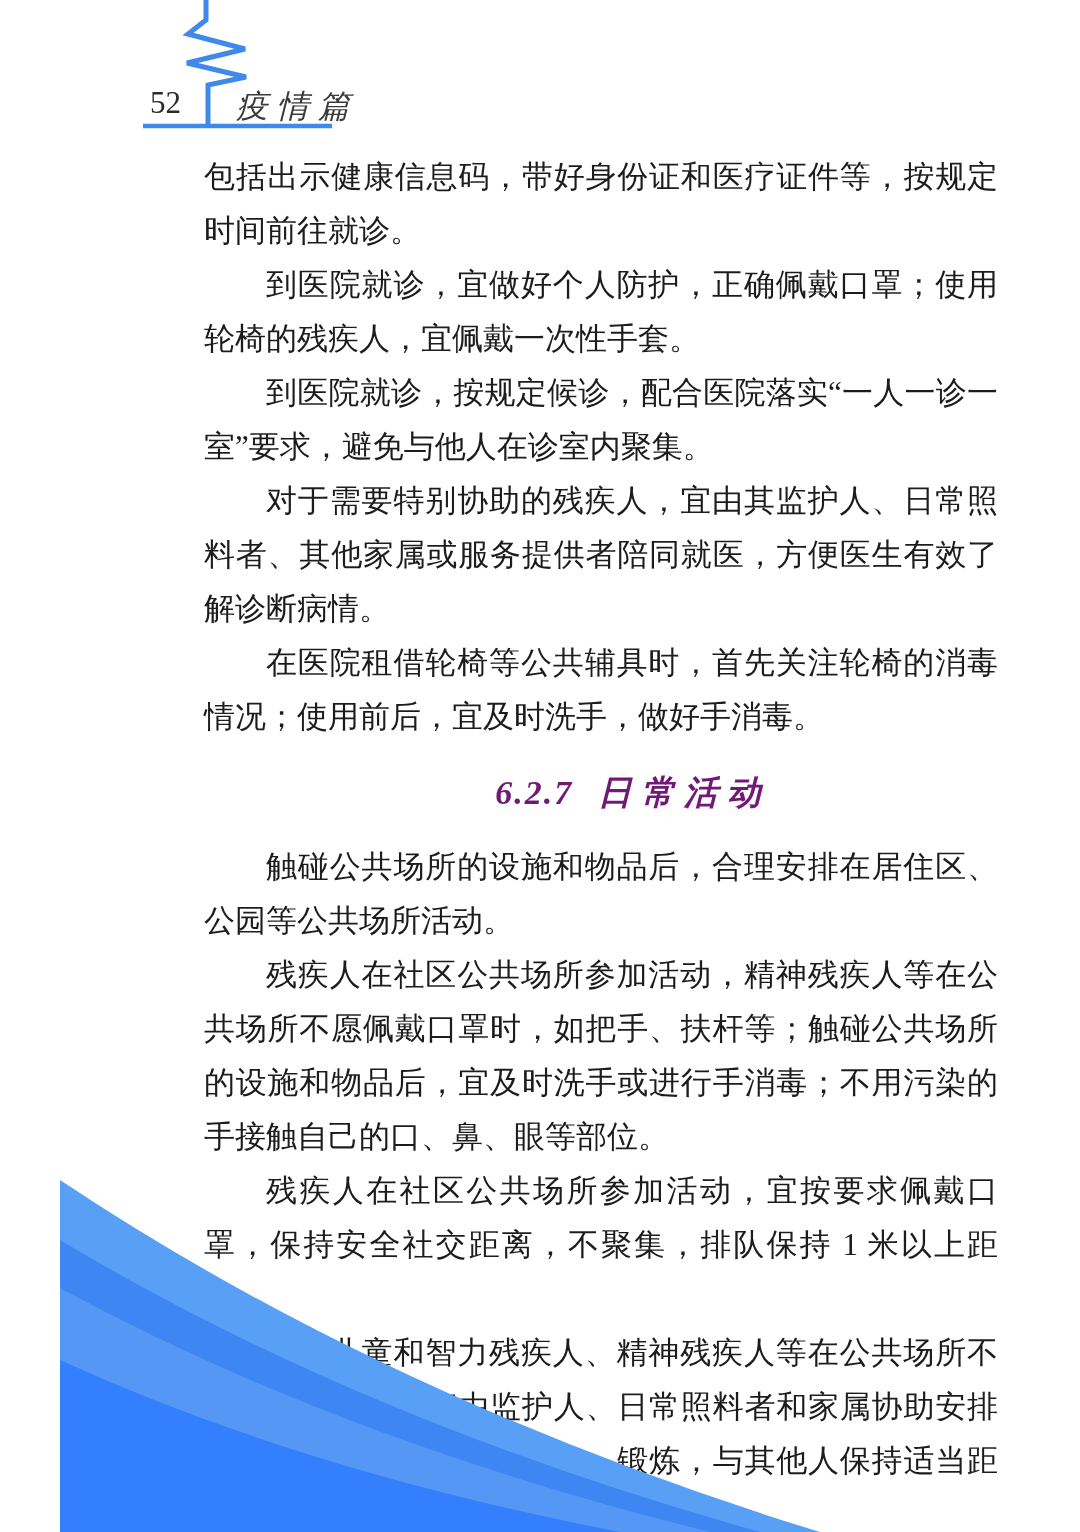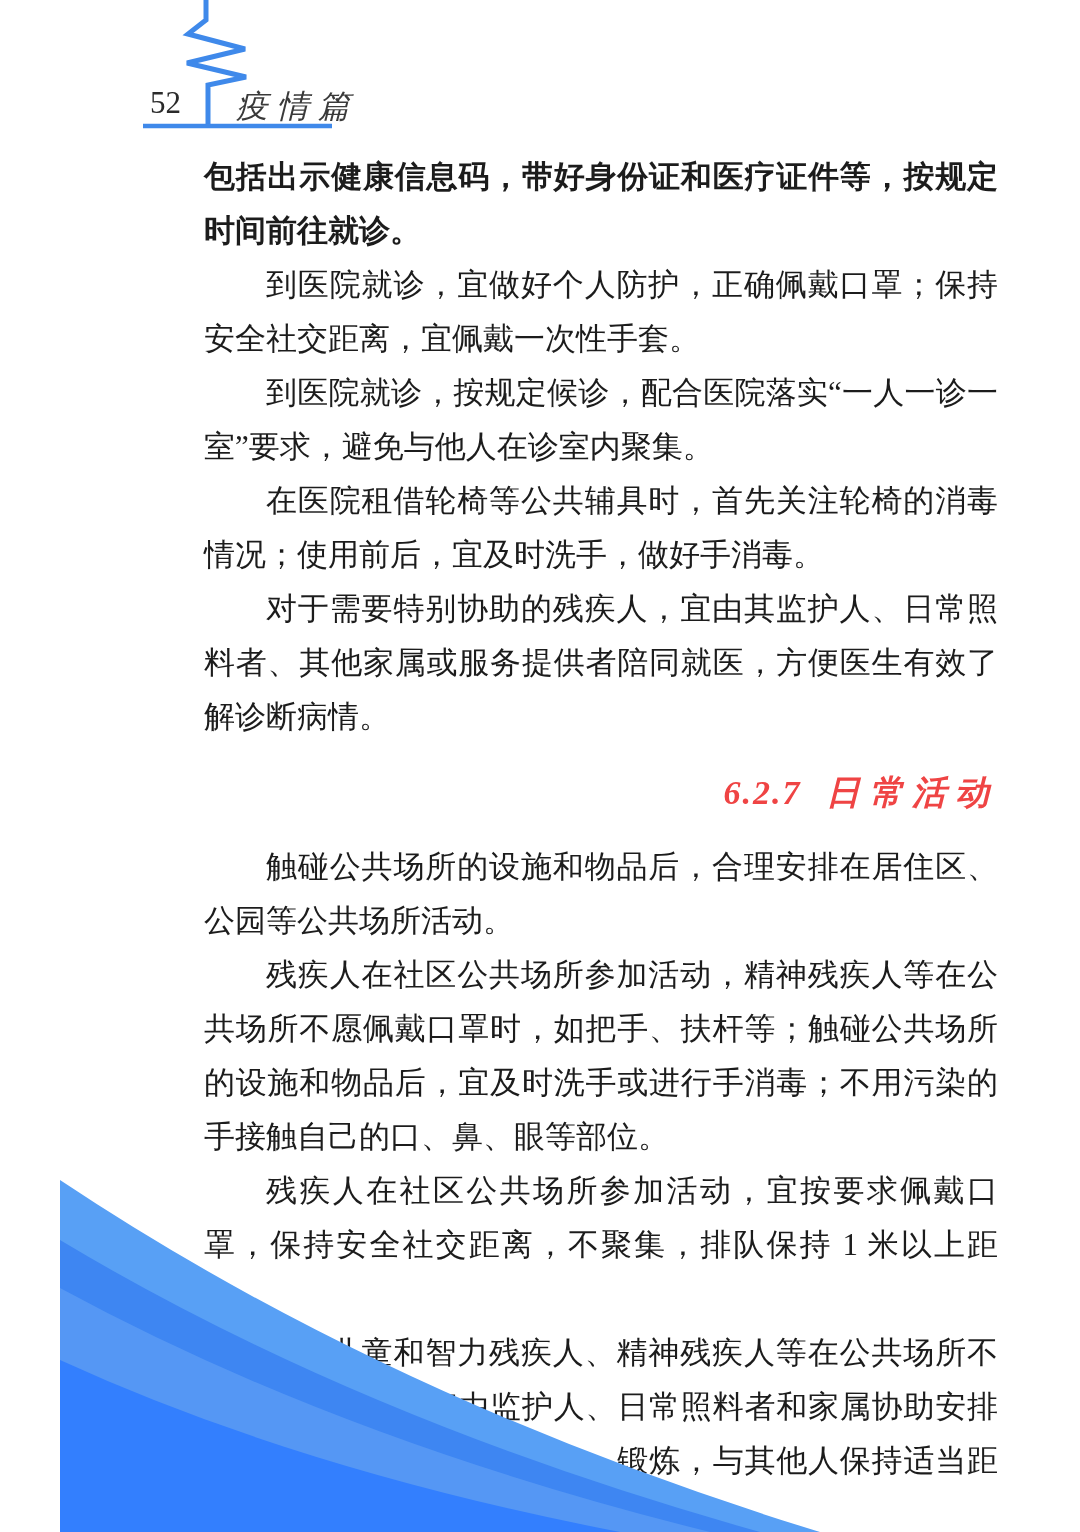--- a/index.html
+++ b/index.html
@@ -41,28 +41,28 @@
     font-size:32px;line-height:32px;
     font-style:italic;letter-spacing:9px;color:#3a3a3a;
   }
   
   .body-text{
     position:absolute;left:144px;top:150px;width:794px;
     font-size:31px;line-height:54px;
     text-align:justify;text-justify:inter-ideograph;
   }
   .para{margin:0;text-indent:2em;}
-  .para.noindent{text-indent:0;font-weight:bold;}
+  .para.noindent{text-indent:0;}
   .heading{
     margin:26px 0 24px 0;
     padding-left:63px;
     font-size:34px;line-height:46px;
     font-weight:bold;font-style:italic;
-    text-align:right;text-indent:0;
-    color:#ef4444;
+    text-align:center;text-indent:0;
+    color:#701a75;
   }
   .heading .heading-num{letter-spacing:2px;font-style:italic;}
   .heading .heading-title{margin-left:16px;letter-spacing:9px;}
   
   .swoosh{
     position:absolute;left:0;top:0;width:1080px;height:1532px;
     pointer-events:none;
   }
   .swoosh .l1{fill:var(--swoosh_light);}
   .swoosh .l2{fill:var(--swoosh_mid);}
@@ -78,24 +78,24 @@
     <polyline class="stroke" points="146,0 146,20 128,34 185,49 127,63 186,77 148,85 148,126"></polyline>
     <line class="rule" x1="83" y1="126" x2="272" y2="126"></line>
   </svg>
 
   <div class="page-num">52</div>
 
   <div class="chapter">疫情篇</div>
 
   <main class="body-text">
     <p class="para noindent">包括出示健康信息码，带好身份证和医疗证件等，按规定时间前往就诊。</p>
-    <p class="para">到医院就诊，宜做好个人防护，正确佩戴口罩；保持安全社交距离，宜佩戴一次性手套。</p>
+    <p class="para">到医院就诊，宜做好个人防护，正确佩戴口罩；使用轮椅的残疾人，宜佩戴一次性手套。</p>
     <p class="para">到医院就诊，按规定候诊，配合医院落实“一人一诊一室”要求，避免与他人在诊室内聚集。</p>
+    <p class="para">对于需要特别协助的残疾人，宜由其监护人、日常照料者、其他家属或服务提供者陪同就医，方便医生有效了解诊断病情。</p>
     <p class="para">在医院租借轮椅等公共辅具时，首先关注轮椅的消毒情况；使用前后，宜及时洗手，做好手消毒。</p>
-    <p class="para">对于需要特别协助的残疾人，宜由其监护人、日常照料者、其他家属或服务提供者陪同就医，方便医生有效了解诊断病情。</p>
 
     <h2 class="heading">
       <span class="heading-num">6.2.7</span>
       <span class="heading-title">日常活动</span>
     </h2>
 
     <p class="para">触碰公共场所的设施和物品后，合理安排在居住区、公园等公共场所活动。</p>
     <p class="para">残疾人在社区公共场所参加活动，精神残疾人等在公共场所不愿佩戴口罩时，如把手、扶杆等；触碰公共场所的设施和物品后，宜及时洗手或进行手消毒；不用污染的手接触自己的口、鼻、眼等部位。</p>
     <p class="para">残疾人在社区公共场所参加活动，宜按要求佩戴口罩，保持安全社交距离，不聚集，排队保持 1 米以上距离。</p>
     <p class="para">残疾儿童和智力残疾人、精神残疾人等在公共场所不愿佩戴口罩时，宜由监护人、日常照料者和家属协助安排到社区开阔的活动场所散步、锻炼，与其他人保持适当距离。</p>

